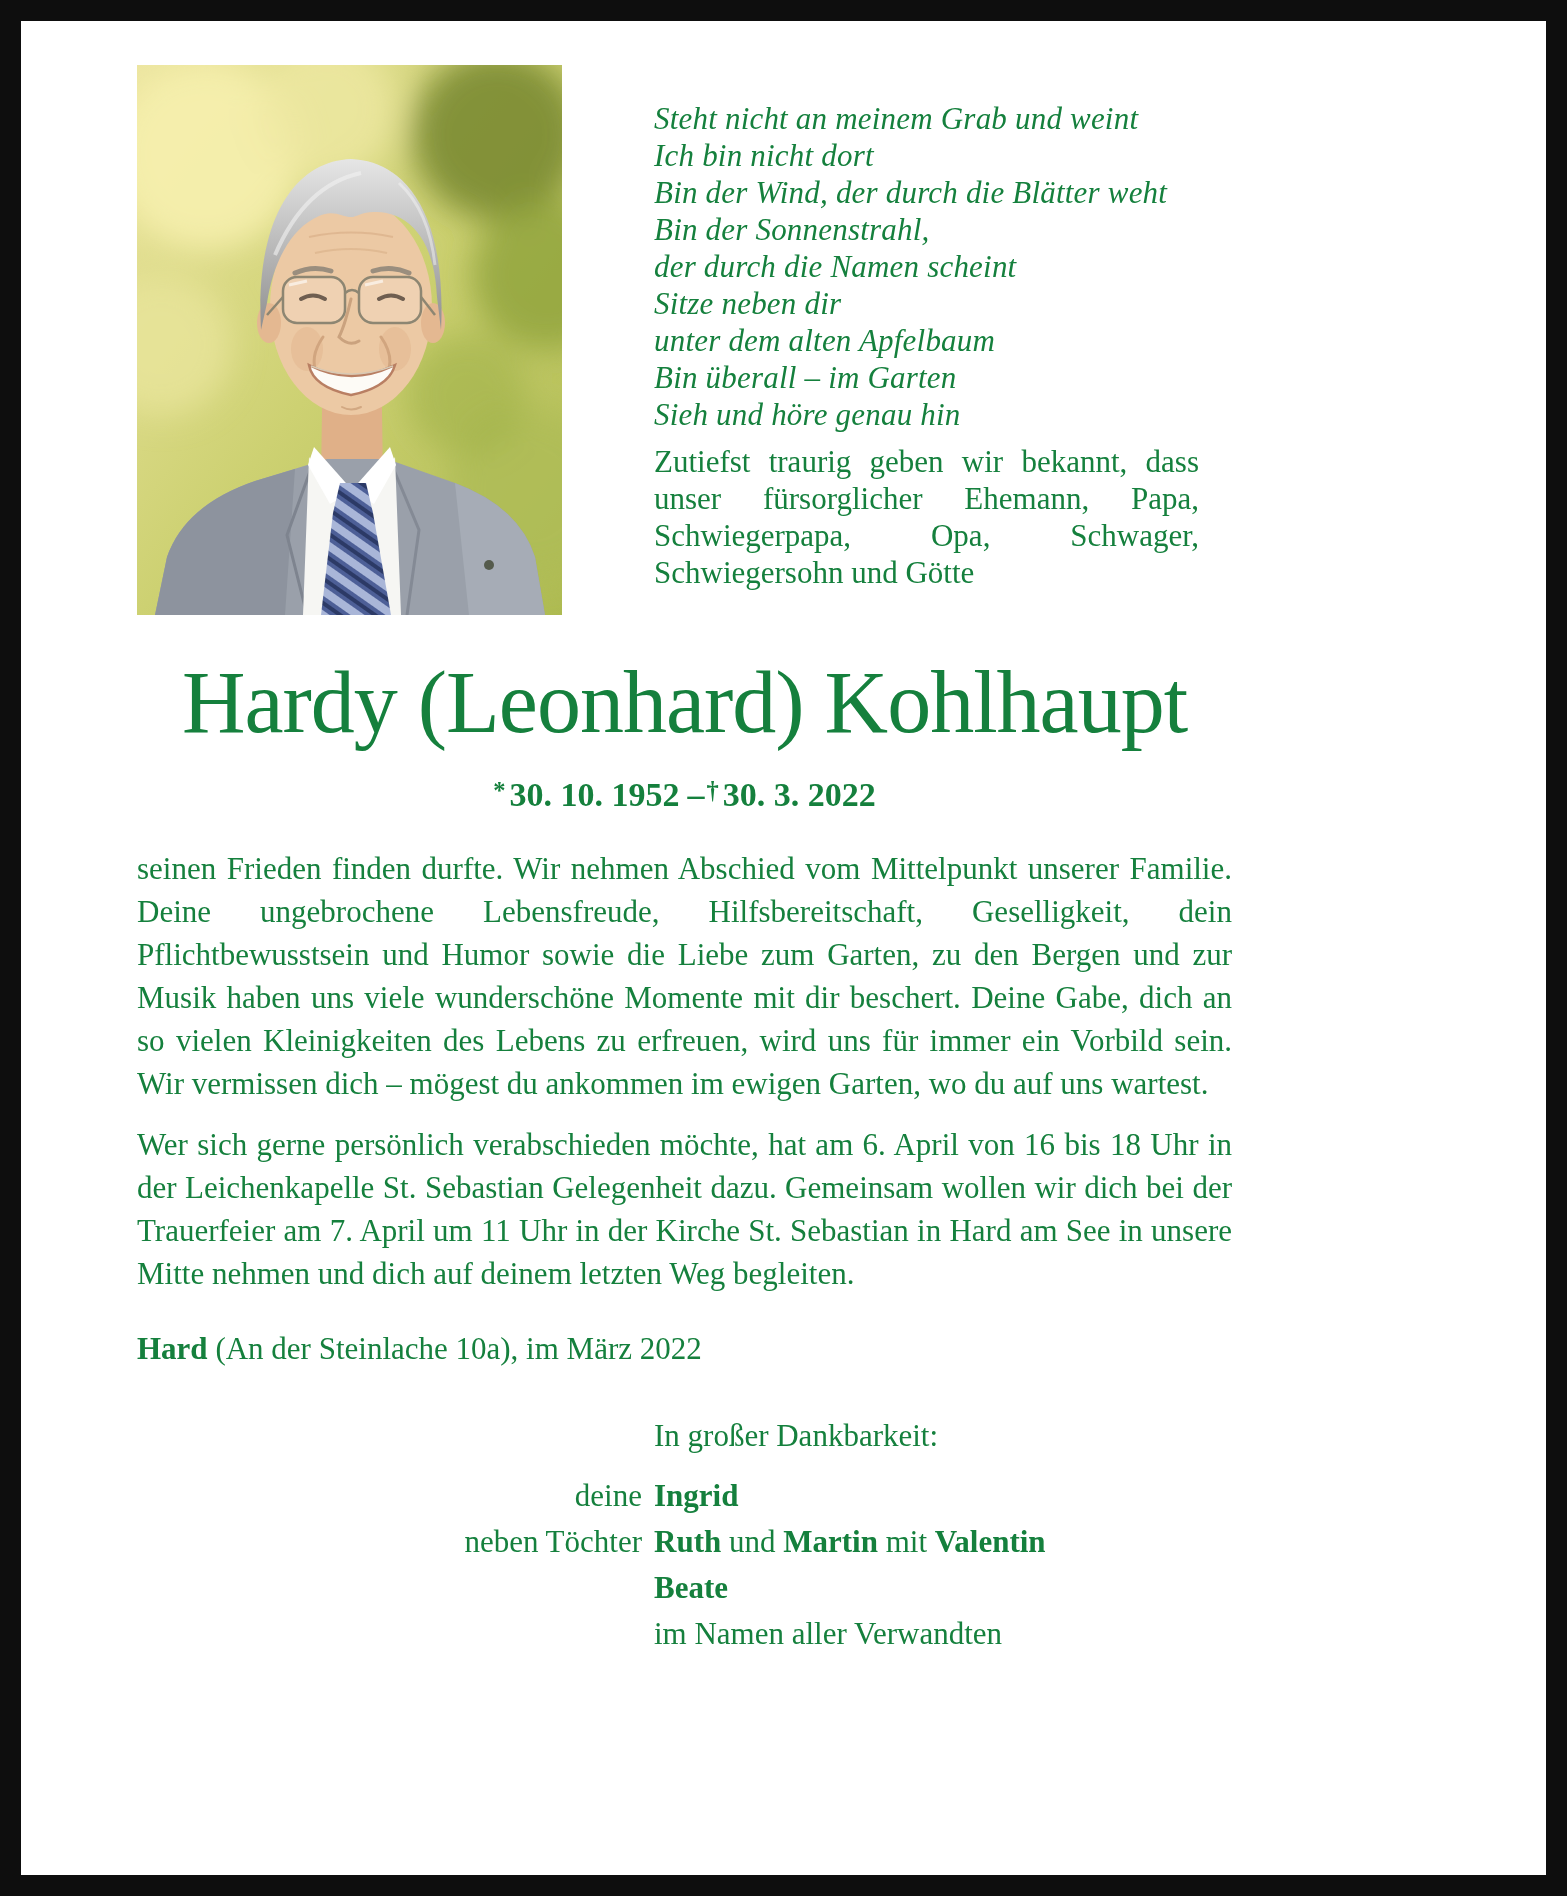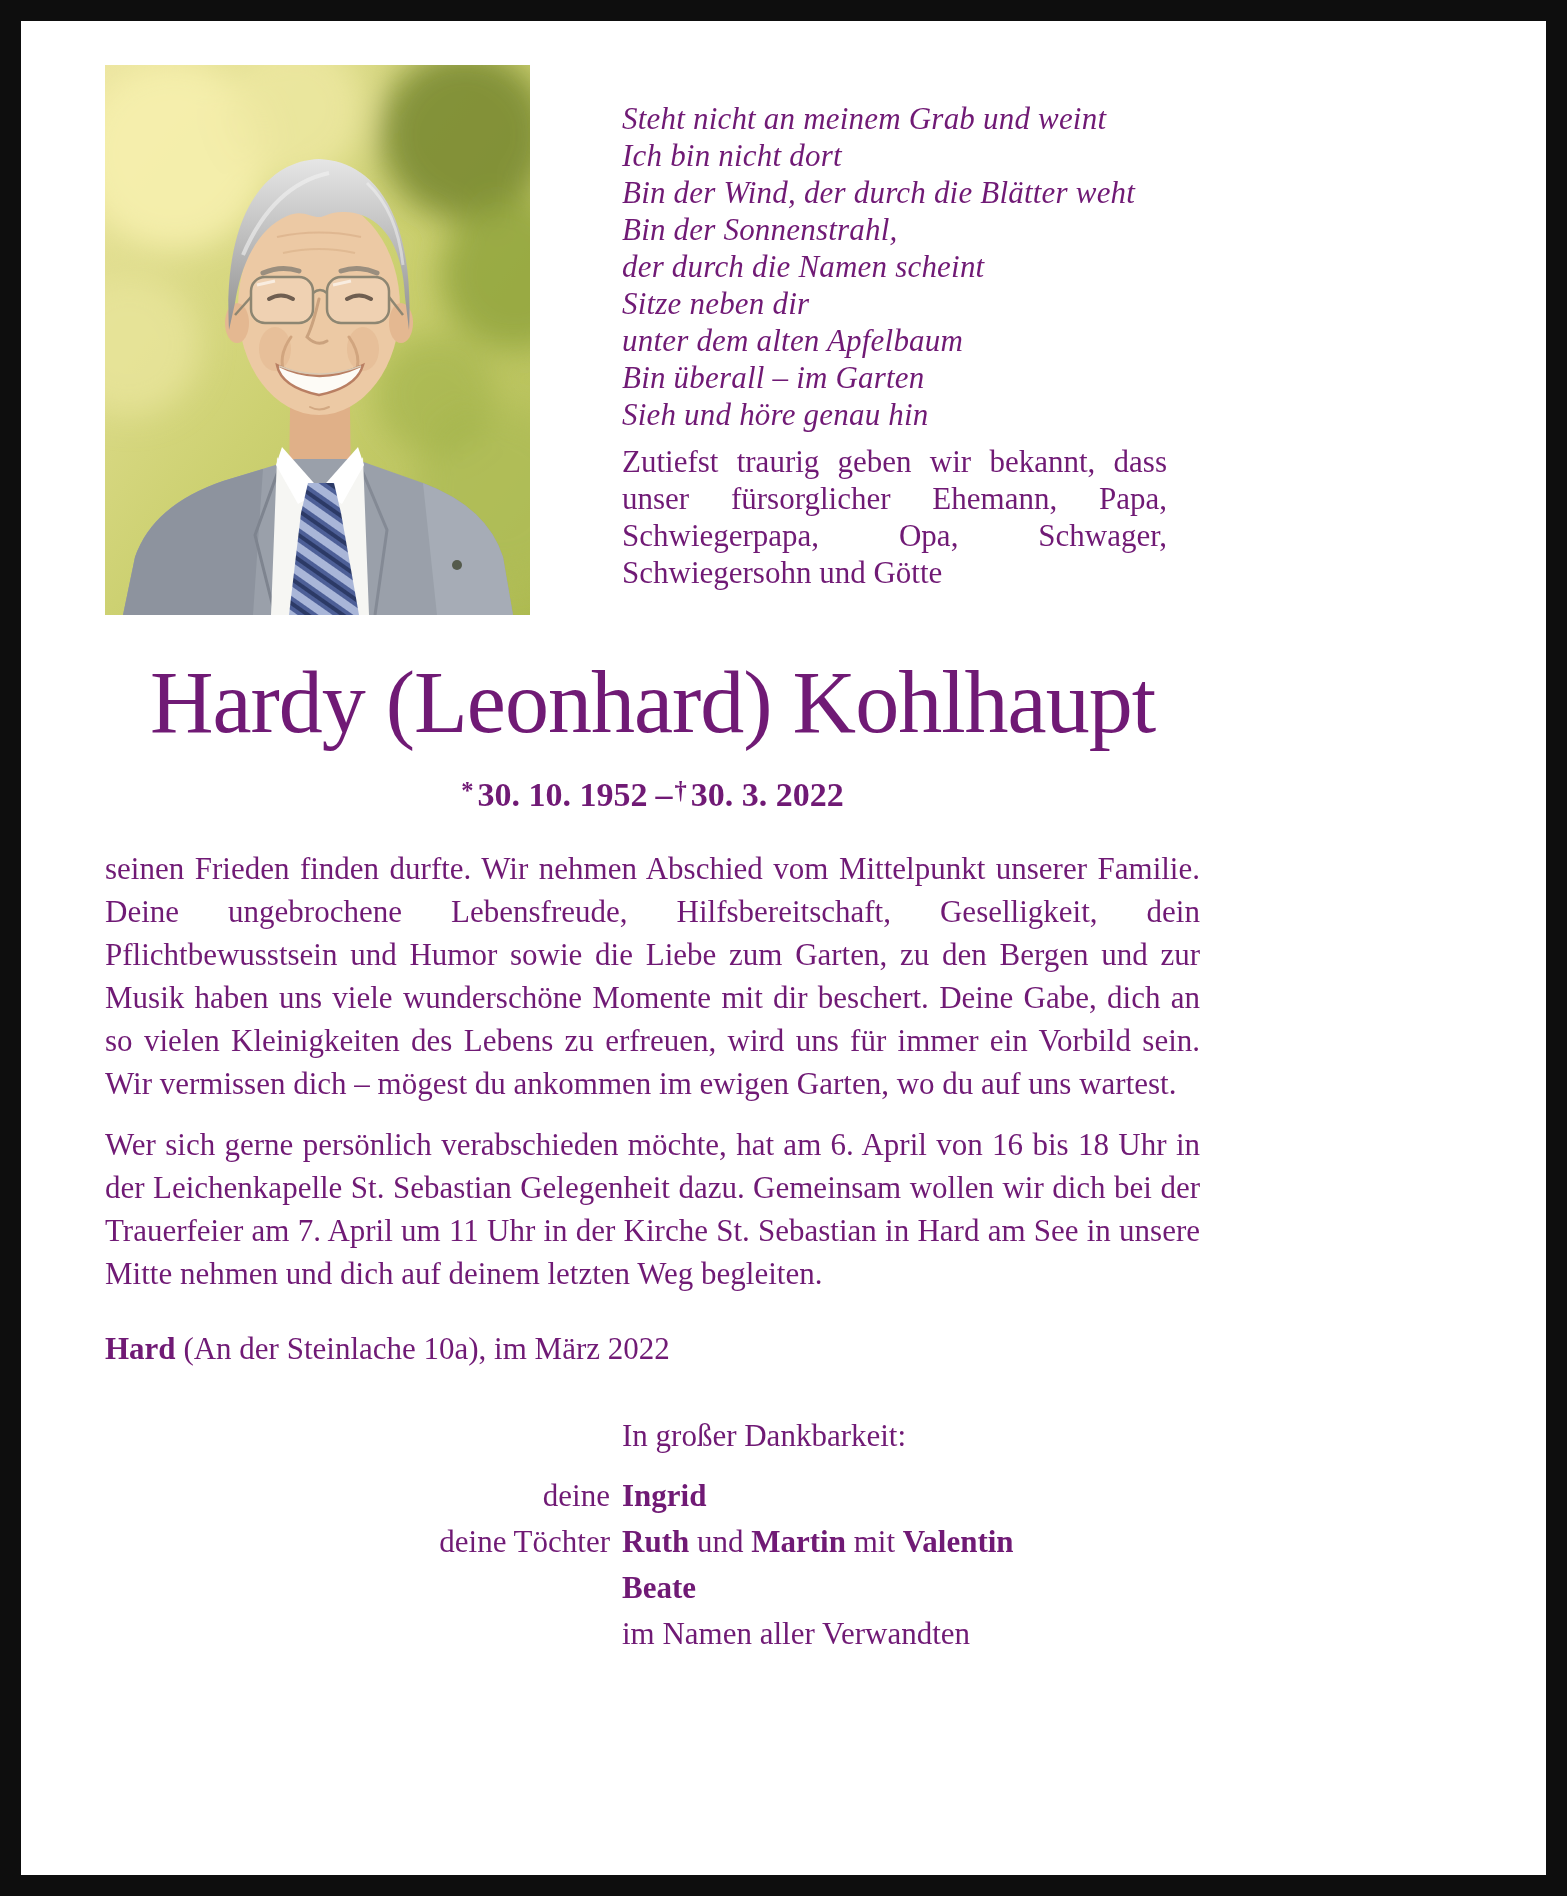--- a/index.html
+++ b/index.html
@@ -7,23 +7,24 @@
     padding: 0;
     background: #ffffff;
   }
   .page {
     position: relative;
     width: 1567px;
     height: 1896px;
     box-sizing: border-box;
     border: 21px solid #0e0e0e;
     background: #ffffff;
-    color: #701a75;
+    color: #15803d;
     font-family: "Liberation Serif", "DejaVu Serif", serif;
     overflow: hidden;
+    padding-left: 32px;
   }
   .content {
     width: 1095px;
     margin-left: 84px;
   }
   .top-section {
     display: flex;
     gap: 92px;
     margin-top: 44px;
   }
@@ -234,21 +235,21 @@
     <p class="location-line"><span class="bold">Hard</span><span> (An der Steinlache 10a), im März 2022</span></p>
 
     <p class="gratitude-line">In großer Dankbarkeit:</p>
 
     <div class="family-block">
       <div class="family-row">
         <div class="family-label">deine</div>
         <div class="family-names"><span class="bold">Ingrid</span></div>
       </div>
       <div class="family-row">
-        <div class="family-label">deine Töchter</div>
+        <div class="family-label">neben Töchter</div>
         <div class="family-names"><span class="bold">Ruth</span><span> und </span><span class="bold">Martin</span><span> mit </span><span class="bold">Valentin</span></div>
       </div>
       <div class="family-row">
         <div class="family-label"></div>
         <div class="family-names"><span class="bold">Beate</span></div>
       </div>
       <div class="family-row">
         <div class="family-label"></div>
         <div class="family-names"><span>im Namen aller Verwandten</span></div>
       </div>

